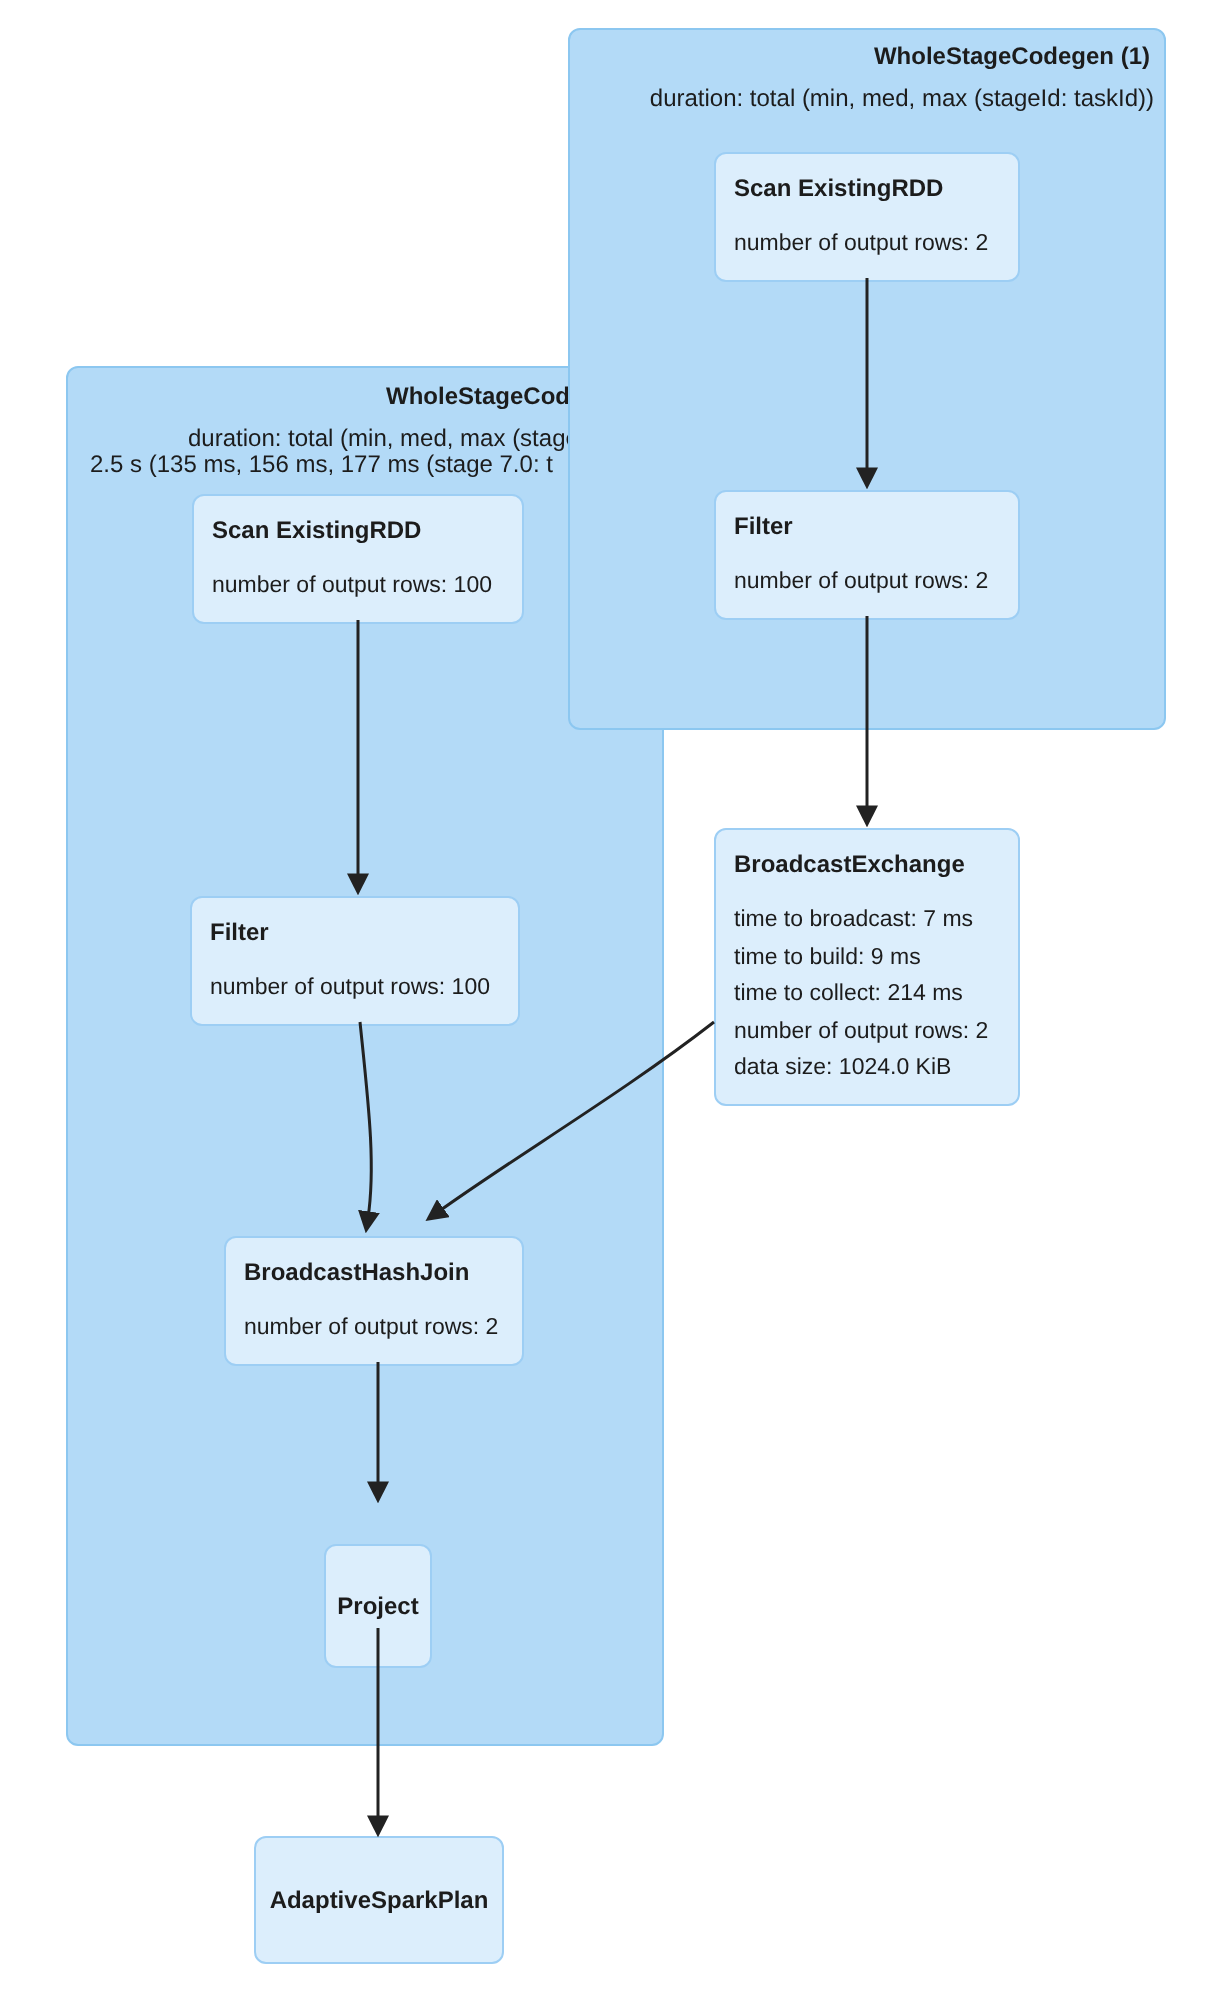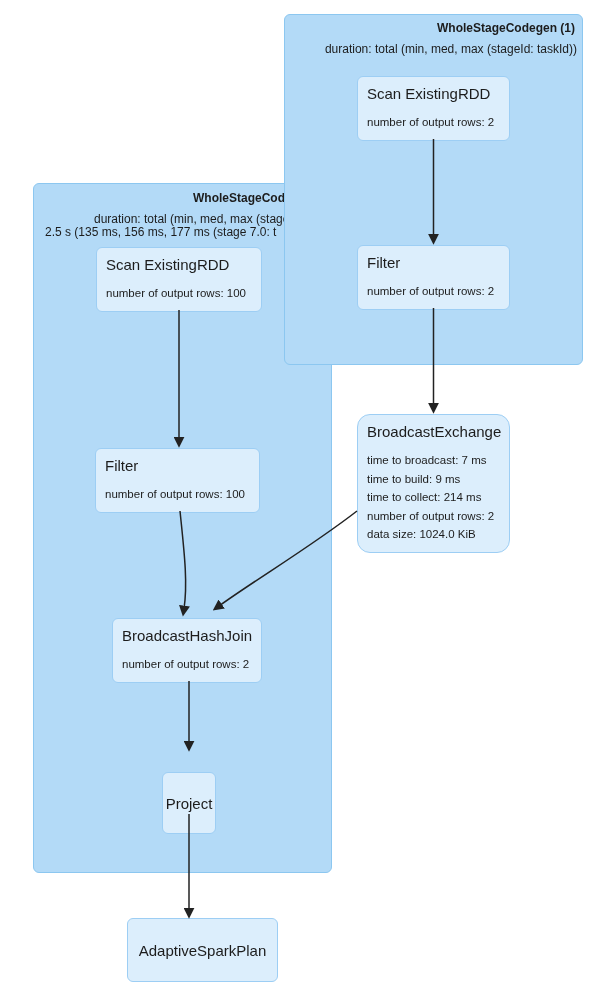--- a/index.html
+++ b/index.html
@@ -48,22 +48,22 @@
   .abs { position: absolute; }
   .node {
     position: absolute;
     background: var(--node-fill);
     border: 1px solid var(--node-border);
     border-radius: 6px;
     padding: 8px 9px;
     z-index: 3;
   }
   .node-title {
-    font-size: 15px;
-    font-weight: 400;
+    font-size: 12px;
+    font-weight: 700;
     line-height: 18px;
     white-space: nowrap;
   }
   .node-gap { height: 10px; }
   .node-metric {
     font-size: 11.5px;
     line-height: 18.5px;
     white-space: nowrap;
   }
   .node-center {
@@ -126,41 +126,41 @@
     <div class="node-gap"></div>
     <div class="node-metric">number of output rows: 100</div>
   </div>
 
   <div class="node" style="left:95px; top:448px; width:165px;">
     <div class="node-title">Filter</div>
     <div class="node-gap"></div>
     <div class="node-metric">number of output rows: 100</div>
   </div>
 
-  <div class="node" style="left:357px; top:414px; width:153px;border-radius:13px;">
+  <div class="node" style="left:357px; top:414px; width:153px;">
     <div class="node-title">BroadcastExchange</div>
     <div class="node-gap"></div>
     <div class="node-metric">time to broadcast: 7 ms</div>
     <div class="node-metric">time to build: 9 ms</div>
     <div class="node-metric">time to collect: 214 ms</div>
     <div class="node-metric">number of output rows: 2</div>
     <div class="node-metric">data size: 1024.0 KiB</div>
   </div>
 
   <div class="node" style="left:112px; top:618px; width:150px;">
     <div class="node-title">BroadcastHashJoin</div>
     <div class="node-gap"></div>
     <div class="node-metric">number of output rows: 2</div>
   </div>
 
   <div class="node node-center" style="left:162px; top:772px; width:54px; height:62px;">
     <div class="node-title">Project</div>
   </div>
 
-  <div class="node node-center" style="left:127px; top:918px; width:151px; height:64px;">
+  <div class="node node-center" style="left:127px; top:918px; width:125px; height:64px;">
     <div class="node-title">AdaptiveSparkPlan</div>
   </div>
 
   <svg id="edge-layer" viewBox="0 0 614 997" xmlns="http://www.w3.org/2000/svg">
     <defs>
       <marker id="ah" viewBox="0 0 10 10" refX="3" refY="5" markerWidth="11" markerHeight="11" markerUnits="userSpaceOnUse" orient="auto">
         <path class="arrowhead" d="M0,0 L10,5 L0,10 Z"></path>
       </marker>
     </defs>
     <path class="edge" d="M433.5,139 L433.5,237" marker-end="url(#ah)"></path>

